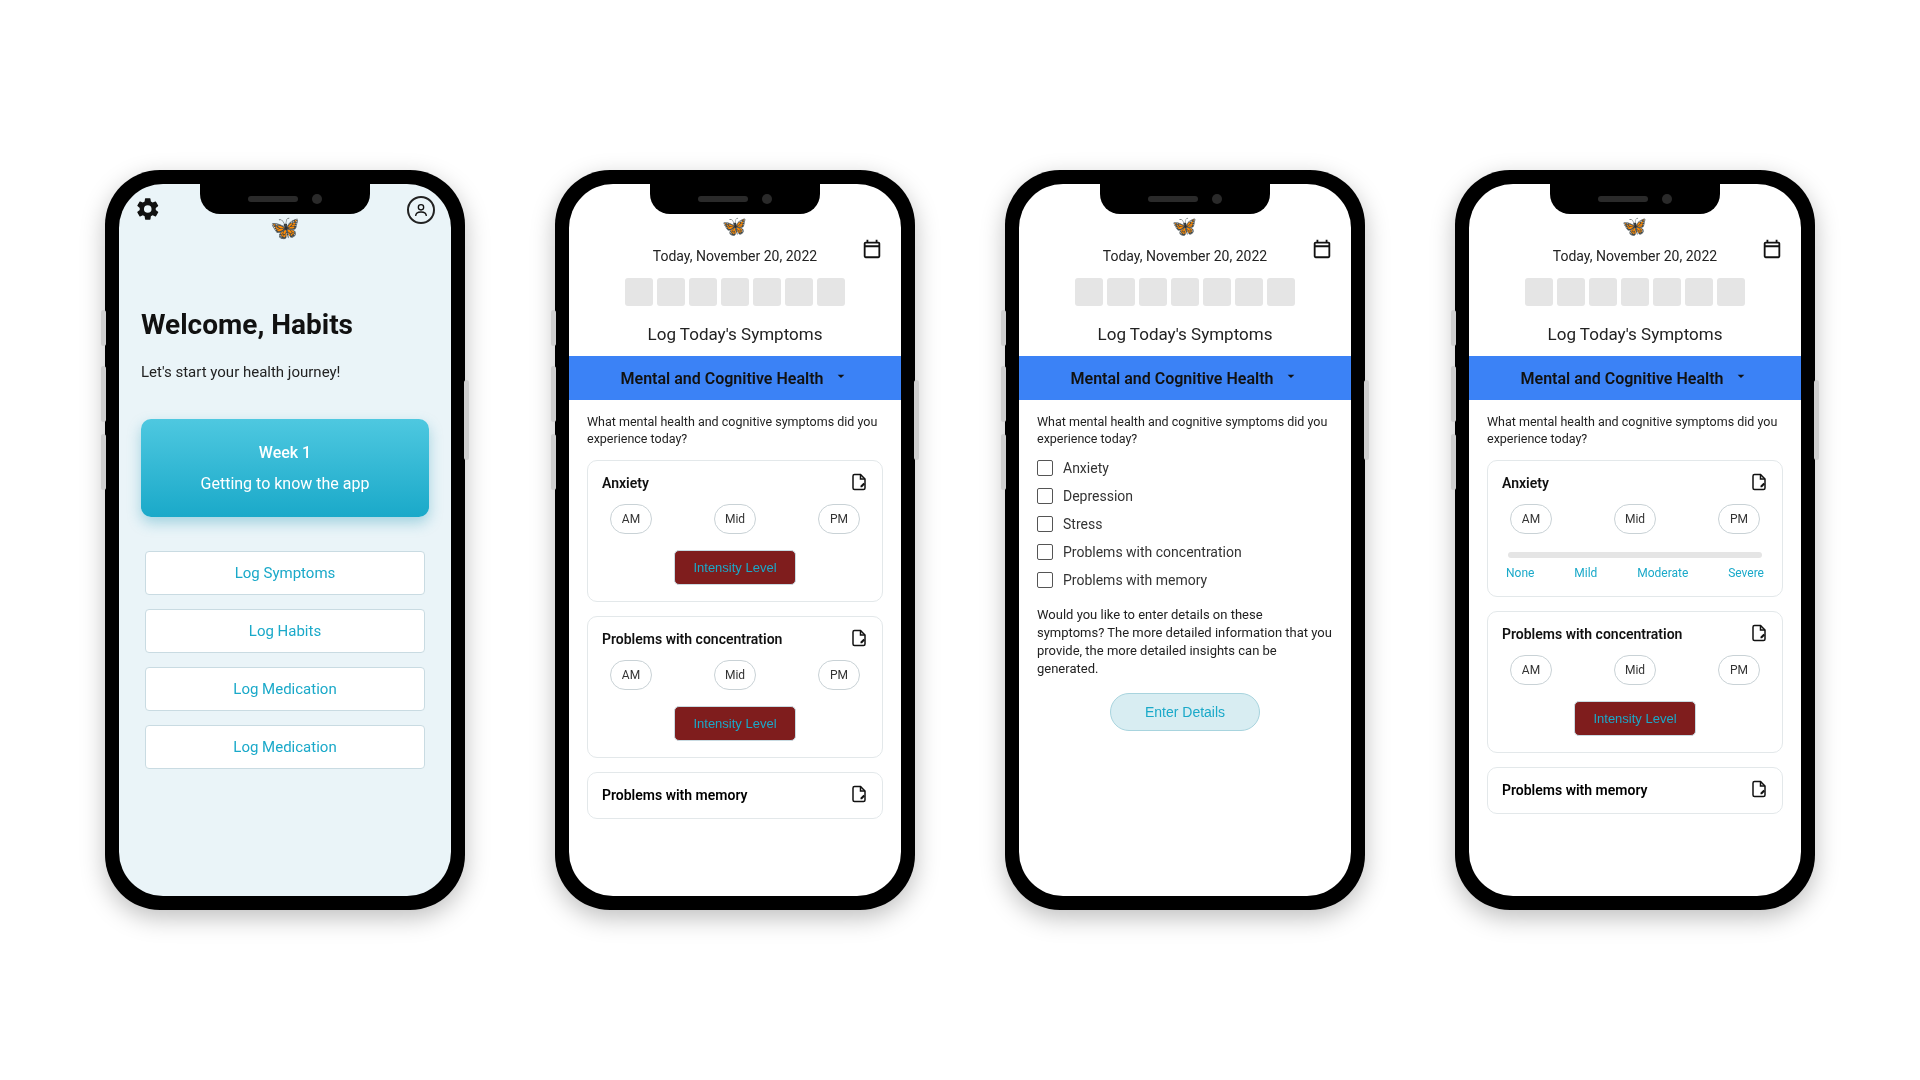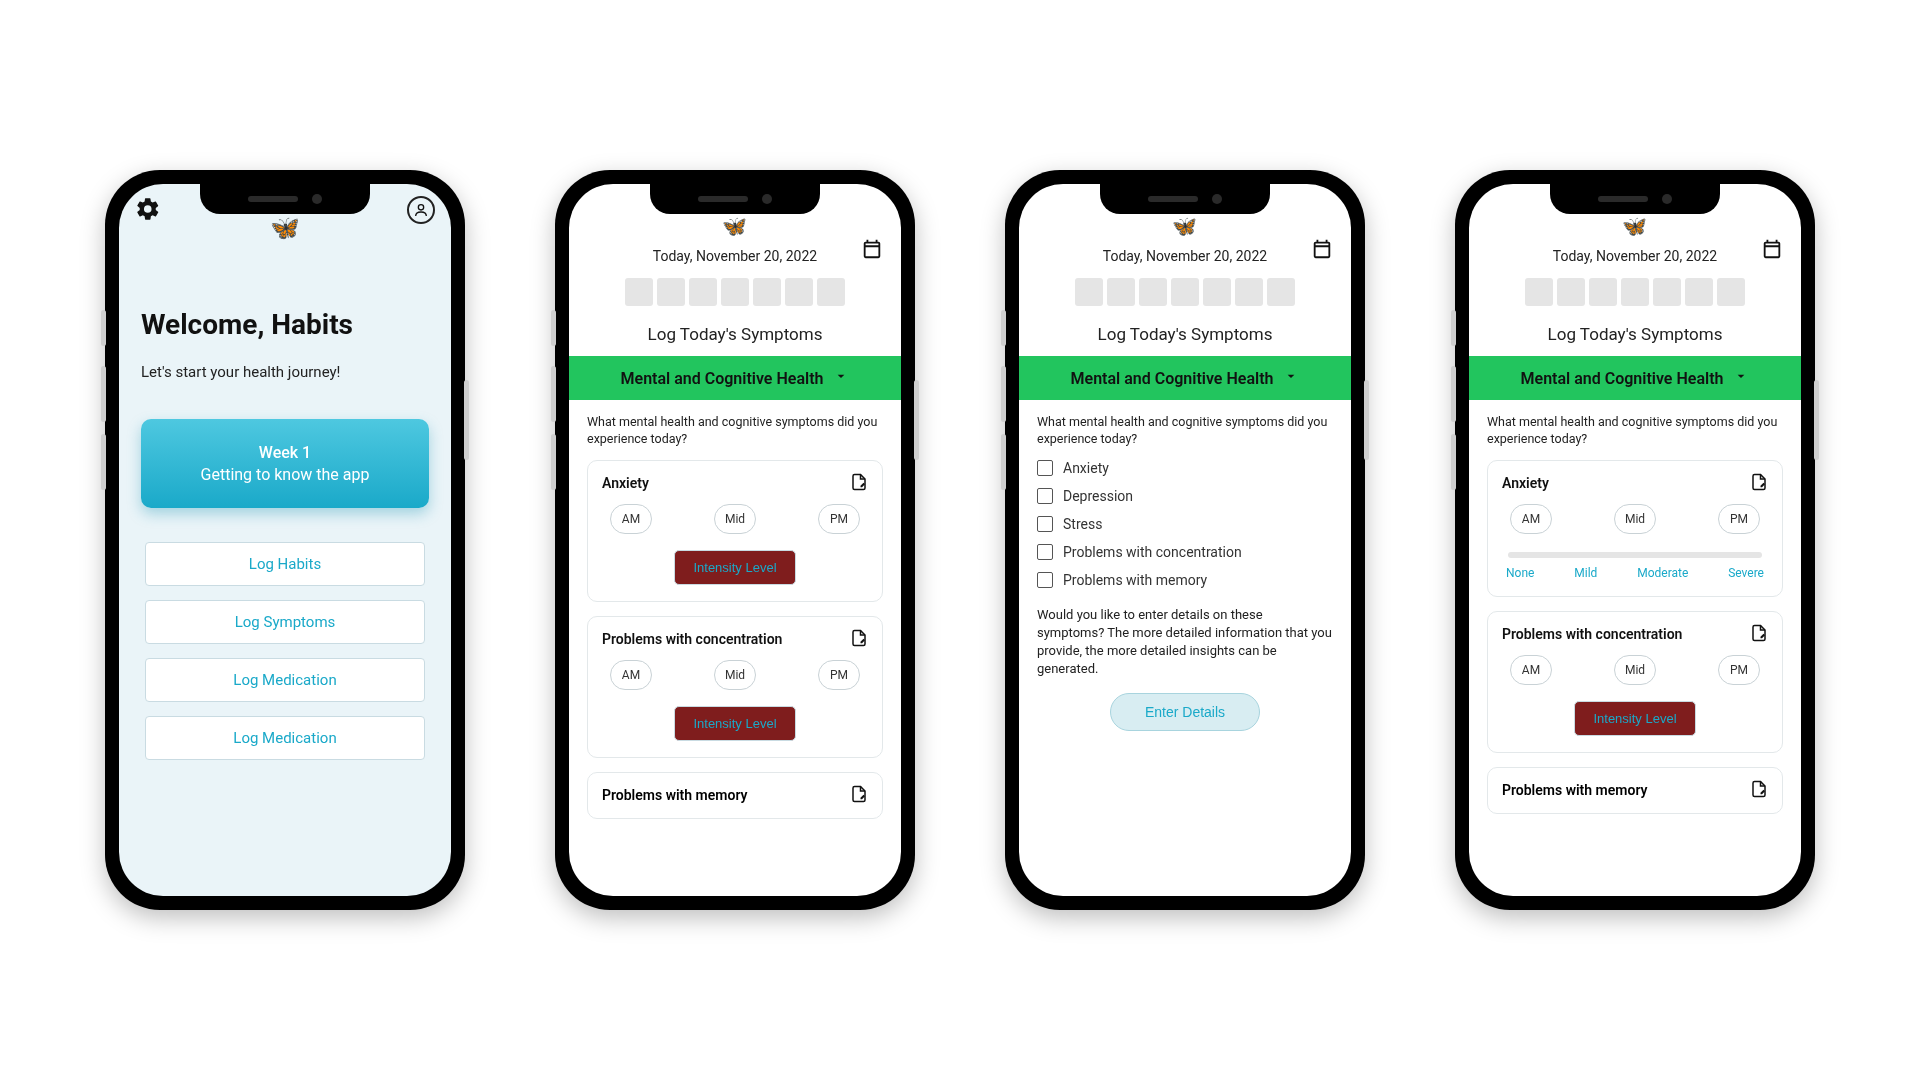--- a/index.html
+++ b/index.html
@@ -114,21 +114,21 @@
     margin-top: 38px;
     background: linear-gradient(180deg, #4ec8e0 0%, #1aa9c9 100%);
     border-radius: 10px;
     padding: 24px 18px;
     text-align: center;
     color: #fff;
     box-shadow: 0 6px 14px rgba(30,150,180,0.35);
     cursor: pointer;
   }
   .week-card .wk { font-size: 16px; font-weight: 500; }
-  .week-card .desc { font-size: 16px; margin-top: 3px; }
+  .week-card .desc { font-size: 16px; margin-top: 12px; }
   .btn-list { margin-top: 34px; display: flex; flex-direction: column; gap: 14px; padding: 0 4px; }
   .outline-btn {
     border: 1px solid #c9dbe2;
     background: #fff;
     color: #1aa9c9;
     font-size: 15px;
     padding: 12px;
     border-radius: 4px;
     text-align: center;
     cursor: pointer;
@@ -158,21 +158,21 @@
   }
   .day-box {
     width: 28px;
     height: 28px;
     background: #e5e5e5;
     border-radius: 3px;
     cursor: pointer;
   }
   .log-title { text-align: center; font-size: 17px; color: #222; margin-top: 18px; margin-bottom: 12px; }
   .section-header {
-    background: #22c55e;
+    background: #3b82f6;
     padding: 12px 18px;
     display: flex;
     justify-content: center;
     align-items: center;
     gap: 10px;
     cursor: pointer;
     font-size: 16px;
     font-weight: 600;
     color: #111;
   }
@@ -293,22 +293,22 @@
     </div>
     <div class="butterfly">🦋</div>
     <div class="home-content">
       <div class="welcome">Welcome, Habits</div>
       <div class="subtitle">Let's start your health journey!</div>
       <div class="week-card">
         <div class="wk">Week 1</div>
         <div class="desc">Getting to know the app</div>
       </div>
       <div class="btn-list">
+        <div class="outline-btn">Log Symptoms</div>
         <div class="outline-btn">Log Habits</div>
-        <div class="outline-btn">Log Symptoms</div>
         <div class="outline-btn">Log Medication</div>
         <div class="outline-btn">Log Medication</div>
       </div>
     </div>
   </div>
 </div>
 
 <div class="phone">
   <div class="phone-btn btn-left1"></div>
   <div class="phone-btn btn-left2"></div>

